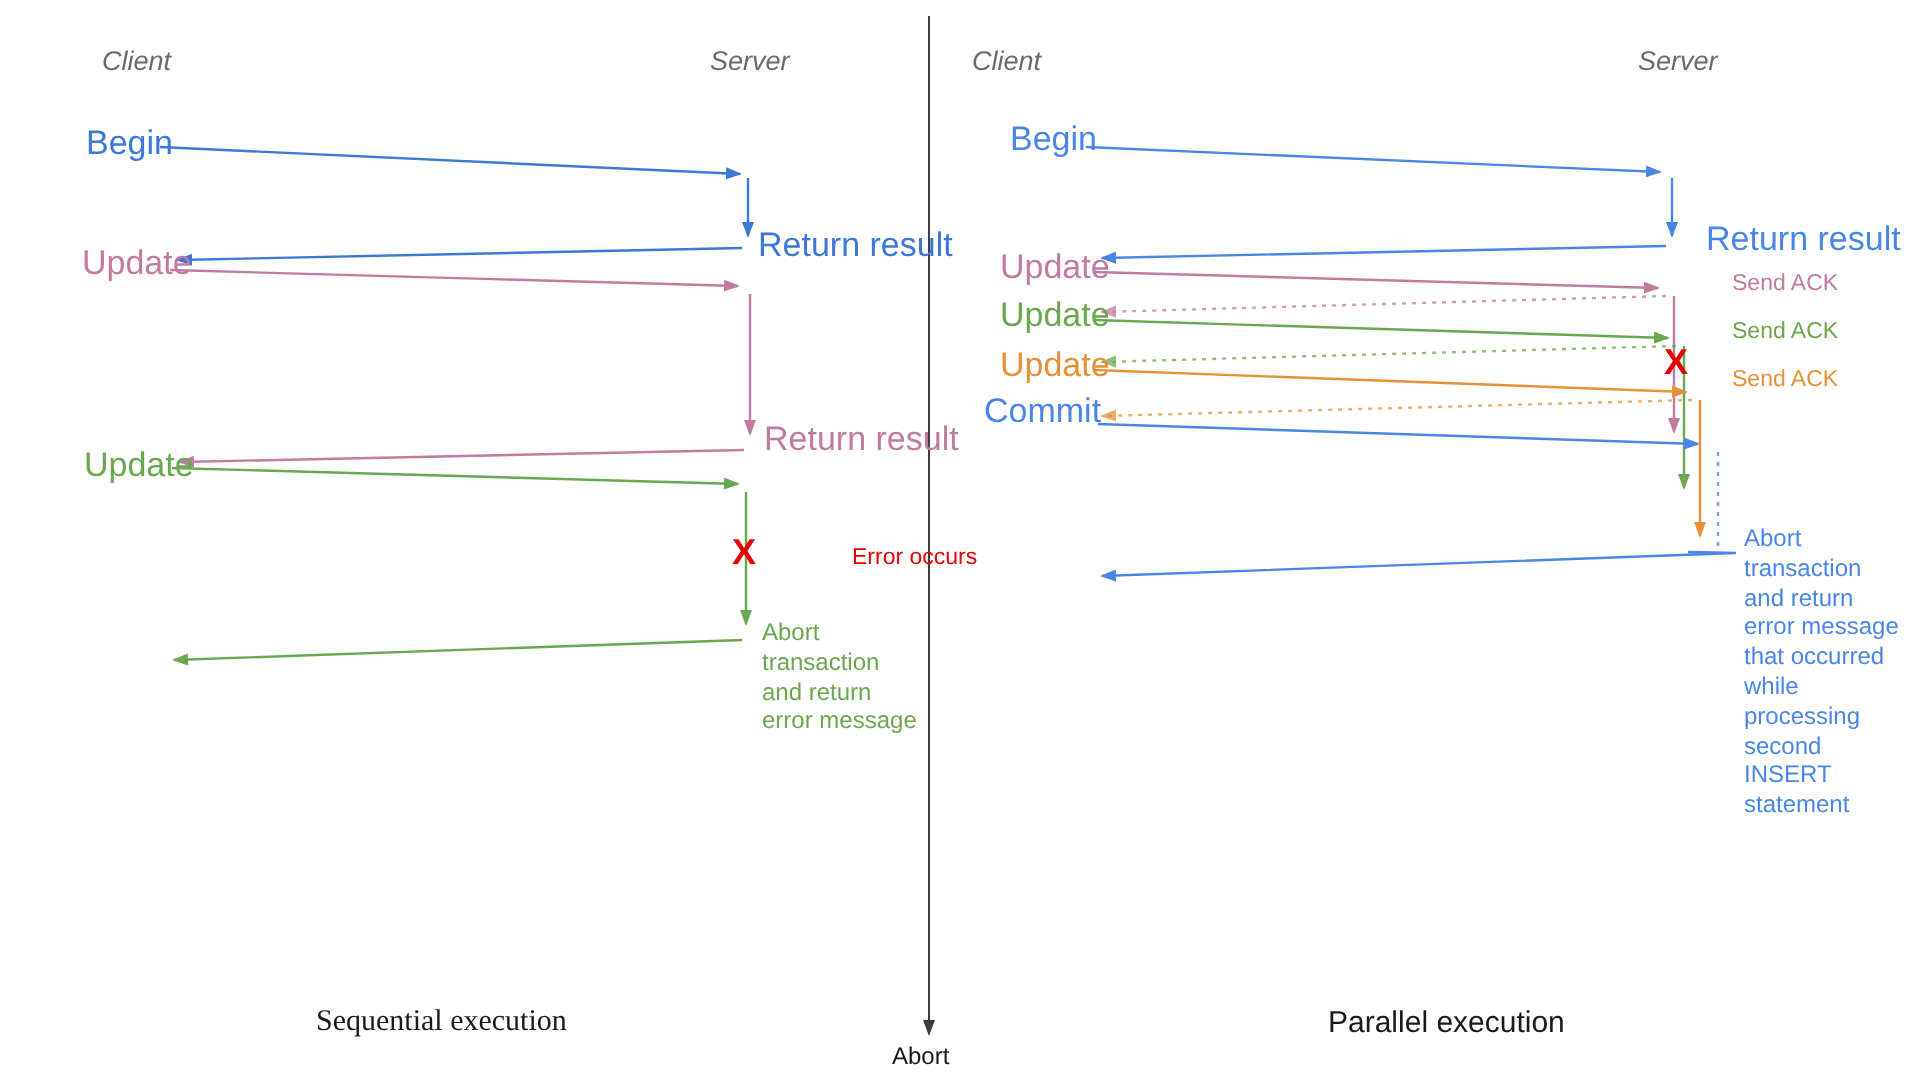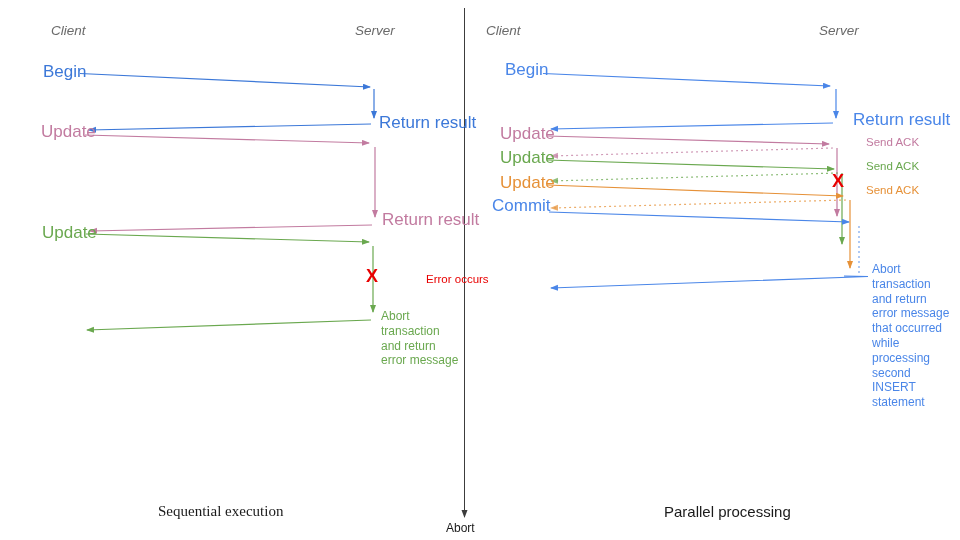--- a/index.html
+++ b/index.html
@@ -142,17 +142,17 @@
   <div class="lbl br multiline" style="left:872px;top:262px;width:80px;">Abort
 transaction
 and return
 error message
 that occurred
 while
 processing
 second
 INSERT
 statement</div>
-  <div class="lbl cap" style="left:664px;top:505px;">Parallel processing</div>
+  <div class="lbl cap" style="left:664px;top:505px;">Parallel execution</div>
 
   <div class="lbl timelbl" style="left:446px;top:522px;">Abort</div>
 
 </div>
 
 </body></html>

